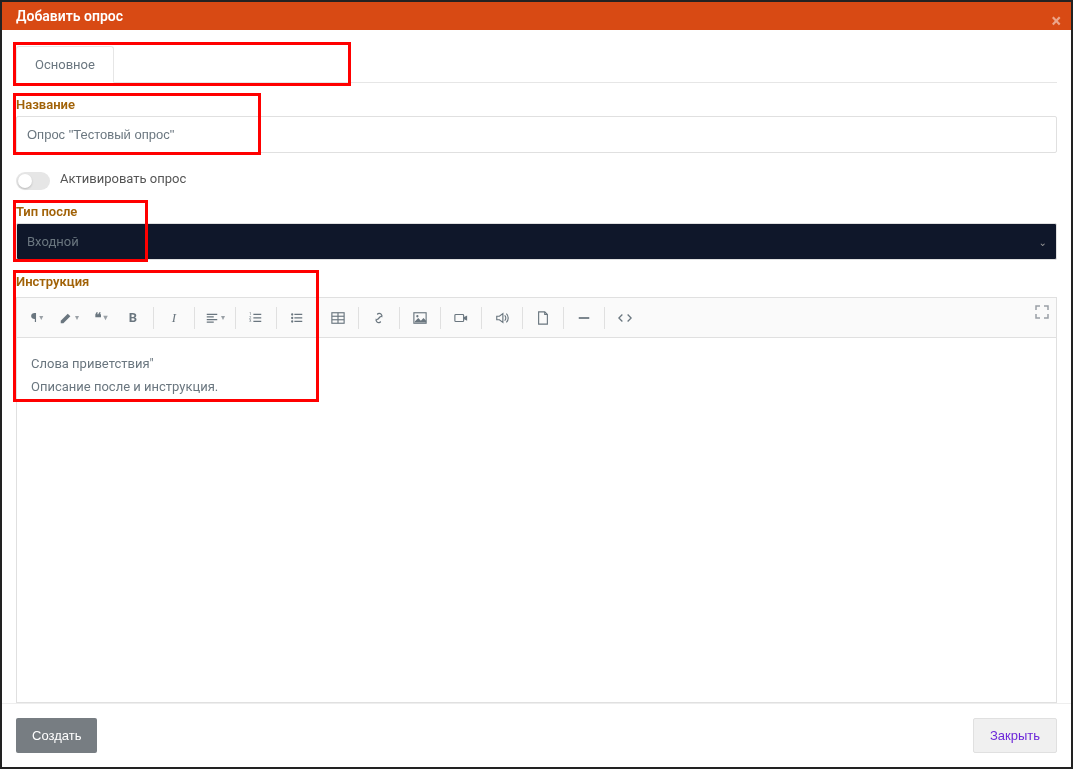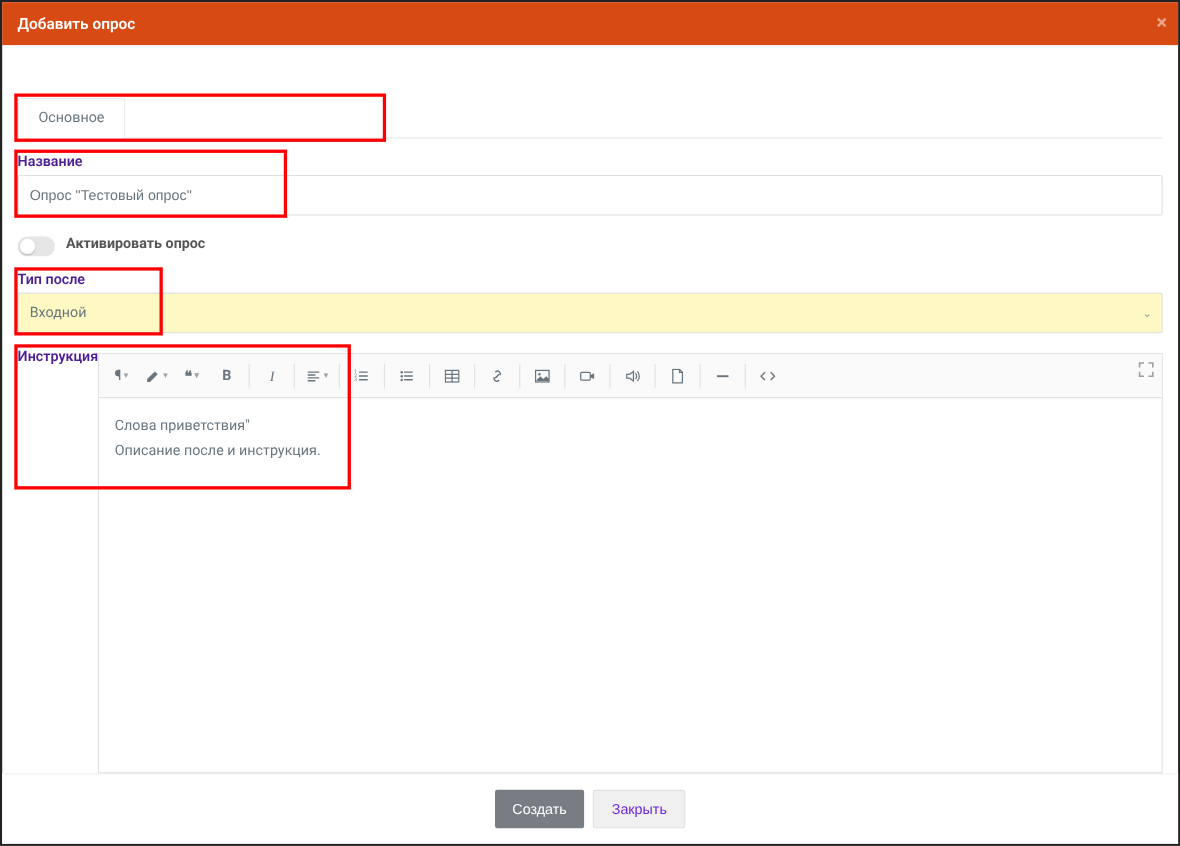--- a/index.html
+++ b/index.html
@@ -15,21 +15,21 @@
     border: 2px solid #222;
     position: relative;
     display: flex;
     flex-direction: column;
     background: #fff;
   }
   .modal-header {
     background: #d84a14;
     color: #fff;
     padding: 0 14px;
-    height: 39px;
+    height: 28px;
     display: flex;
     align-items: center;
     position: relative;
     font-weight: 600;
     font-size: 14px;
     text-align: center;
   }
   .close-x {
     position: absolute;
     right: 10px;
@@ -37,21 +37,20 @@
     font-size: 18px;
     color: rgba(255,255,255,0.5);
     cursor: pointer;
     font-weight: bold;
   }
   .modal-body {
     padding: 16px 14px 0 14px;
     flex: 1;
     display: flex;
     flex-direction: column;
-    margin-top: 32px;
   }
   .tabs {
     display: flex;
     border-bottom: 1px solid #e6e6e6;
     position: relative;
   }
   .tab {
     padding: 10px 18px;
     font-size: 13px;
     cursor: pointer;
@@ -73,21 +72,21 @@
     position: absolute;
     pointer-events: none;
     z-index: 20;
   }
   .section {
     margin-top: 14px;
     position: relative;
   }
   .label {
     font-size: 13px;
-    color: #4c1d95;
+    color: #a16207;
     margin-bottom: 4px;
     display: block;
     font-weight: 600;
   }
   .text-input {
     width: 100%;
     border: 1px solid #e0e0e0;
     padding: 10px 10px;
     font-size: 13px;
     color: #6a767f;
@@ -116,38 +115,38 @@
     background: #fff;
     border-radius: 50%;
     position: absolute;
     top: 2px;
     left: 2px;
     box-shadow: 0 1px 2px rgba(0,0,0,0.2);
   }
   .toggle-label {
     font-size: 13px;
     color: #555;
-    font-weight: 700;
+    font-weight: 400;
   }
   .toggle-hint {
     font-size: 12px;
     color: #9aa0a6;
     margin-top: 4px;
   }
   .select-wrap {
     position: relative;
   }
   .select {
     width: 100%;
     border: 1px solid #e0e0e0;
     padding: 10px 10px;
     font-size: 13px;
     color: #6a767f;
     border-radius: 2px;
-    background: #fef9c3;
+    background: #0f172a;
     cursor: pointer;
   }
   .chevron {
     position: absolute;
     right: 10px;
     top: 50%;
     transform: translateY(-50%);
     color: #999;
     font-size: 10px;
   }
@@ -205,21 +204,21 @@
     position: absolute;
     right: 6px;
     top: 6px;
     color: #9aa0a6;
     cursor: pointer;
   }
   .modal-footer {
     border-top: 1px solid #eee;
     padding: 14px;
     display: flex;
-    justify-content: center;
+    justify-content: space-between;
     gap: 8px;
     background: #fff;
   }
   .btn {
     padding: 9px 16px;
     font-size: 13px;
     border: none;
     cursor: pointer;
     border-radius: 2px;
   }
@@ -261,21 +260,21 @@
 
     <div class="section">
       <span class="label">Тип после</span>
       <div class="select-wrap">
         <div class="select">Входной</div>
         <span class="chevron">⌄</span>
       </div>
       <div class="red-box" style="left:-3px; top:-4px; width:135px; height:62px;"></div>
     </div>
 
-    <div class="section" style="flex:1; display:flex; flex-direction:row;">
+    <div class="section" style="flex:1; display:flex; flex-direction:column;">
       <span class="label">Инструкция</span>
       <div class="editor">
         <div class="toolbar">
           <div class="tbtn">¶<span class="caret">▾</span></div>
           <div class="tbtn">
             <svg viewBox="0 0 16 16">
                 <path d="M2 11l8-8 3 3-8 8H2v-3z"></path>
               </svg>
               <span class="caret">▾</span>
           </div>

